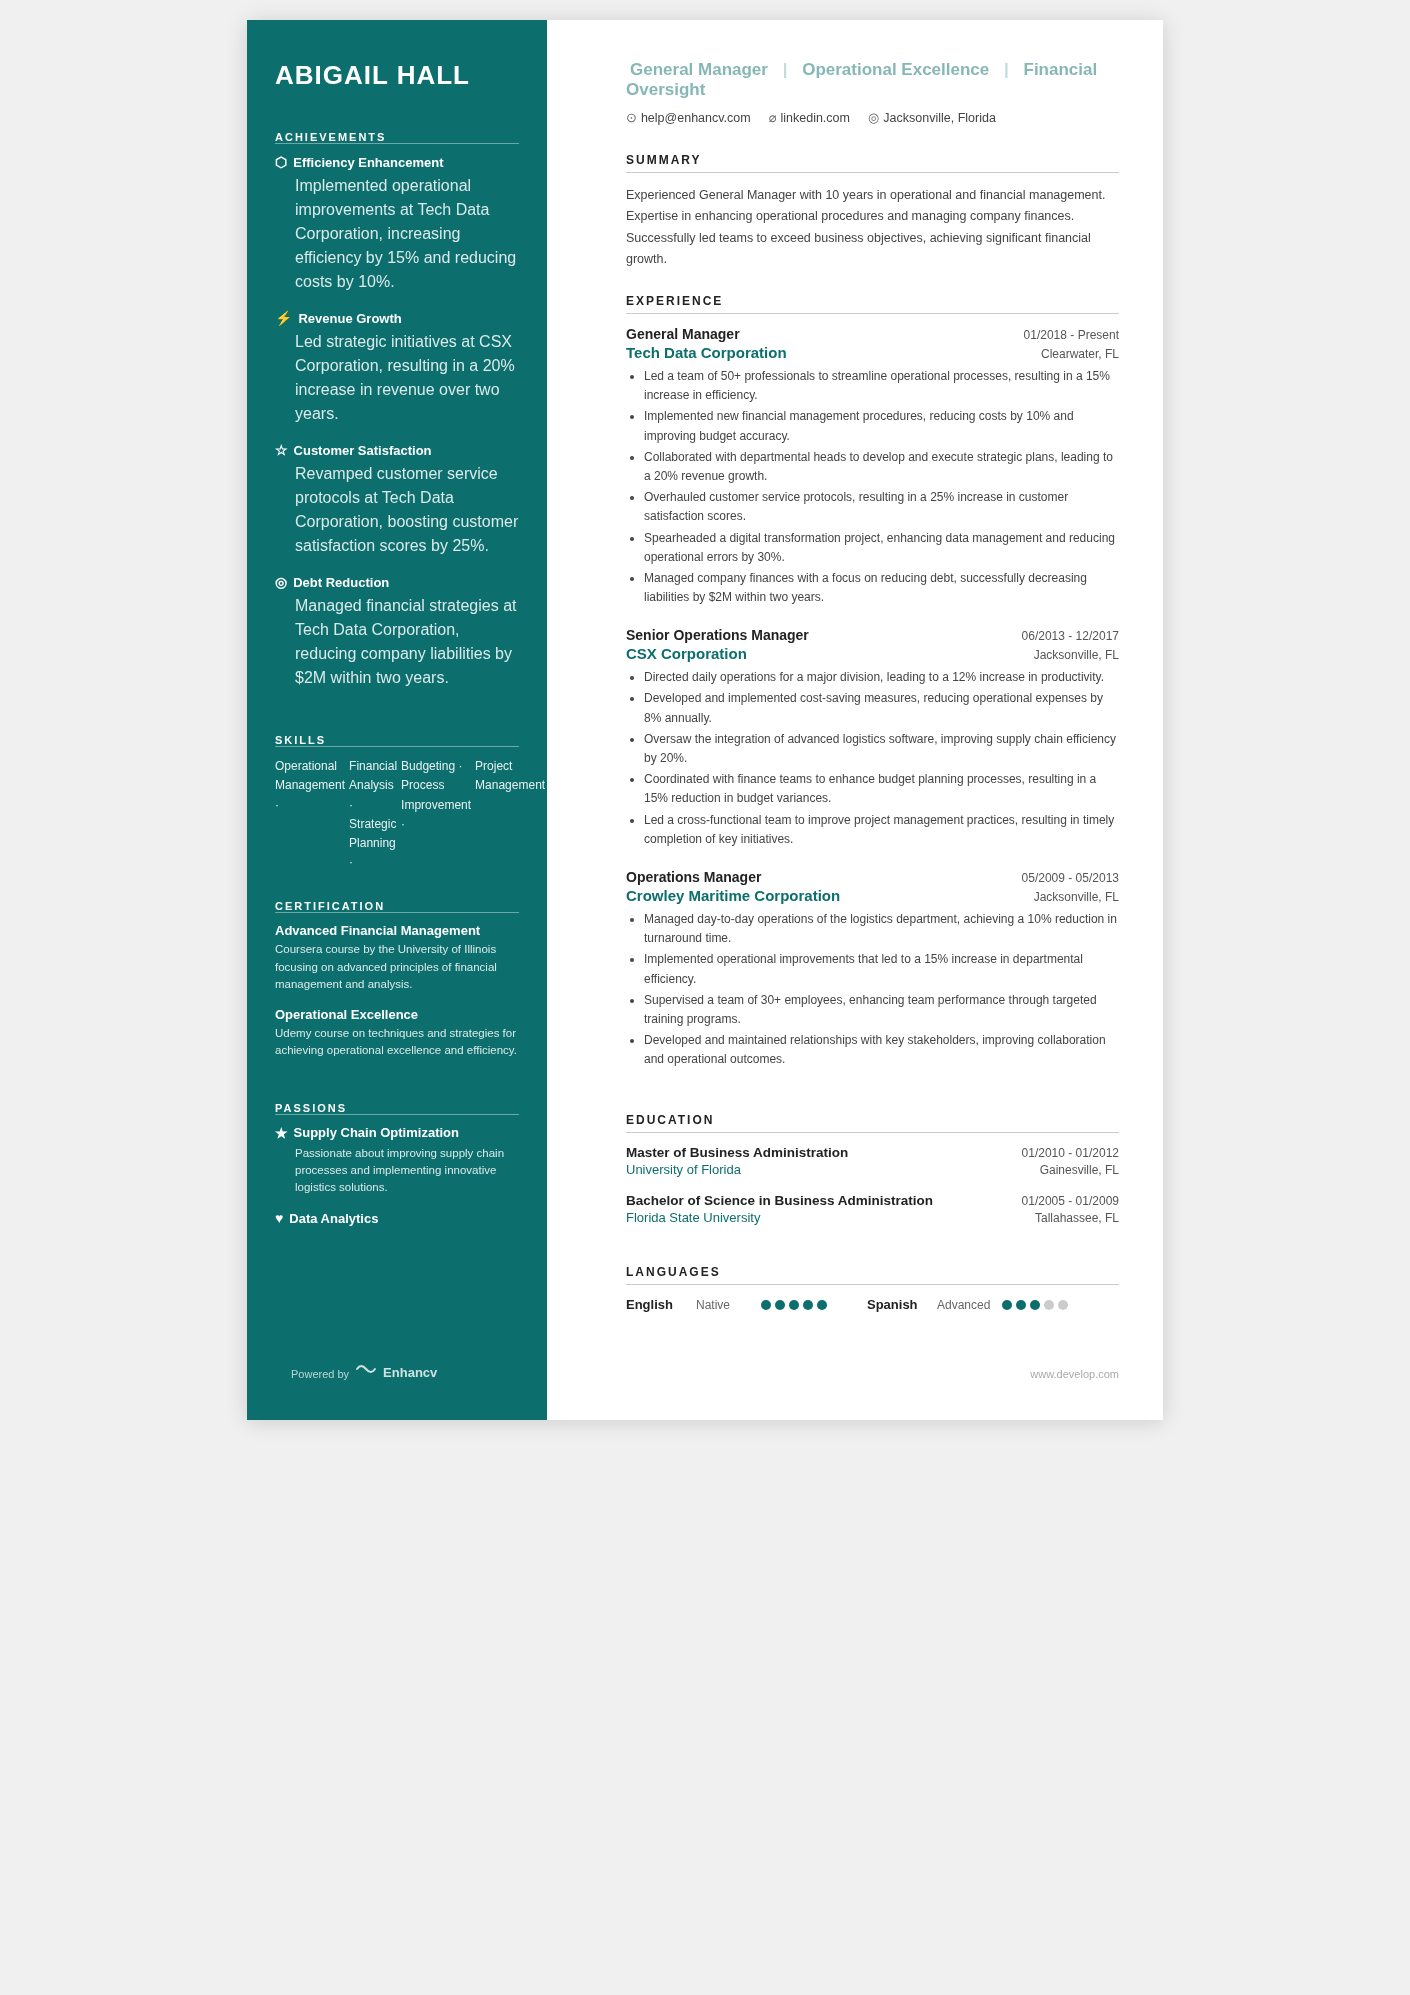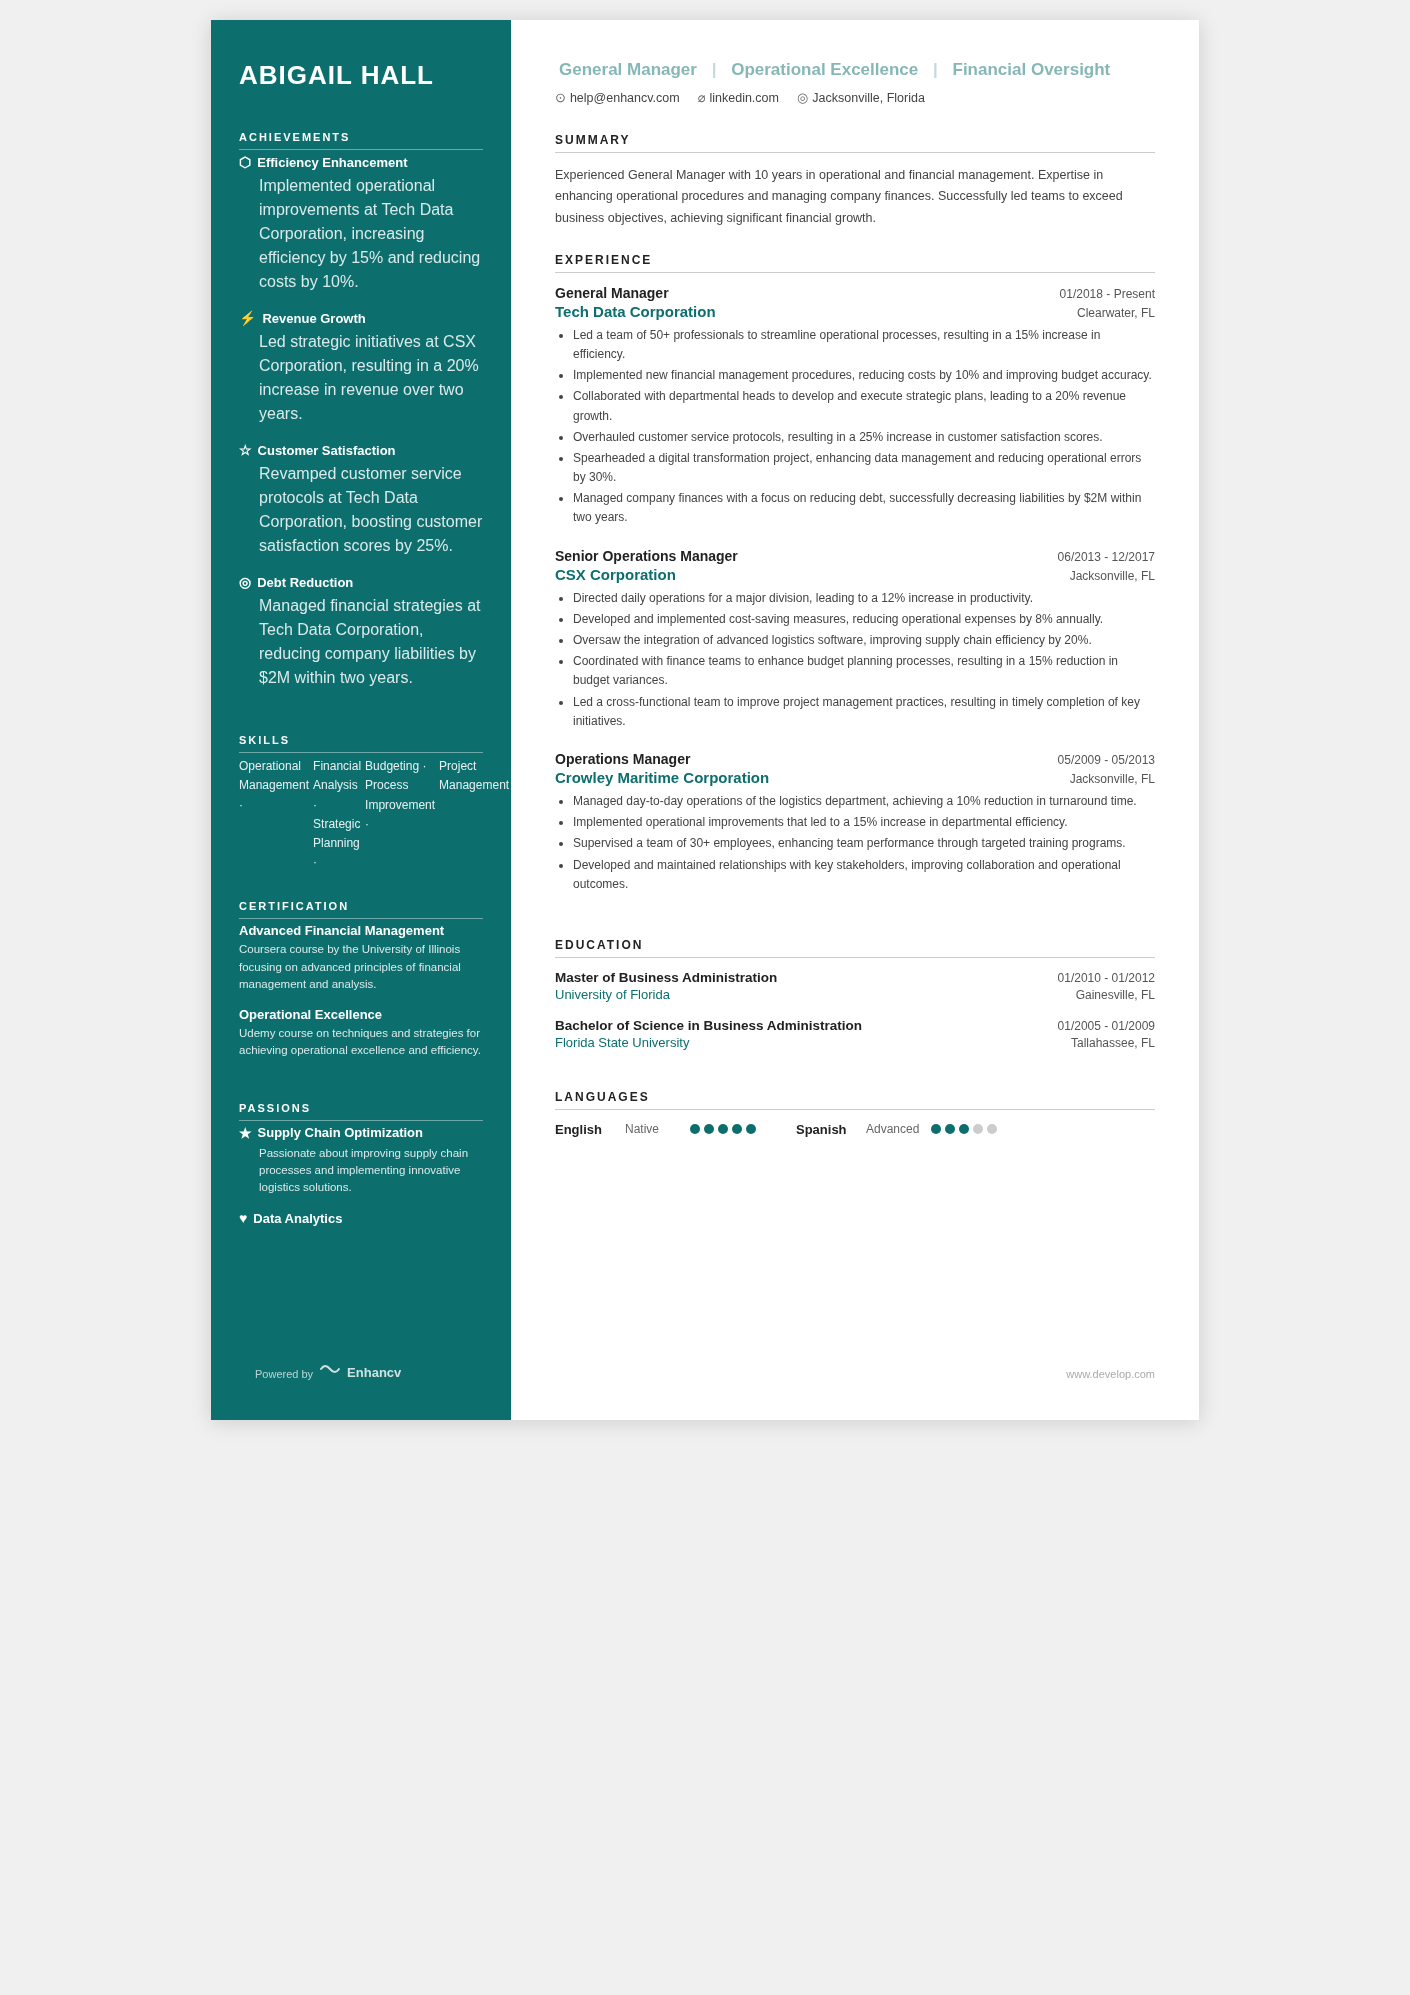--- a/index.html
+++ b/index.html
@@ -6,25 +6,26 @@
     body {
       font-family: 'Arial', sans-serif;
       background: #f0f0f0;
       display: flex;
       justify-content: center;
       align-items: flex-start;
       min-height: 100vh;
       padding: 20px;
     }
     .resume-container {
-      width: 988px;
+      width: 916px;
       min-height: 1400px;
       background: white;
       display: flex;
       box-shadow: 0 2px 20px rgba(0,0,0,0.15);
+      gap: 35px;
     }
     
     .sidebar {
       width: 300px;
       min-width: 300px;
       background: #0d6e6e;
       color: white;
       padding: 40px 28px 40px 28px;
       display: flex;
       flex-direction: column;
@@ -40,22 +41,21 @@
     .sidebar-section {
       margin-bottom: 28px;
     }
     .sidebar-section-title {
       font-size: 11px;
       font-weight: 700;
       letter-spacing: 2px;
       text-transform: uppercase;
       color: white;
       border-bottom: 1.5px solid rgba(255,255,255,0.4);
-      padding-bottom: 6px;
-      margin-bottom: 4px;
+      margin-bottom: 10px;
     }
     .achievement-item {
       margin-bottom: 16px;
     }
     .achievement-title {
       font-size: 13px;
       font-weight: 700;
       color: white;
       display: flex;
       align-items: center;

